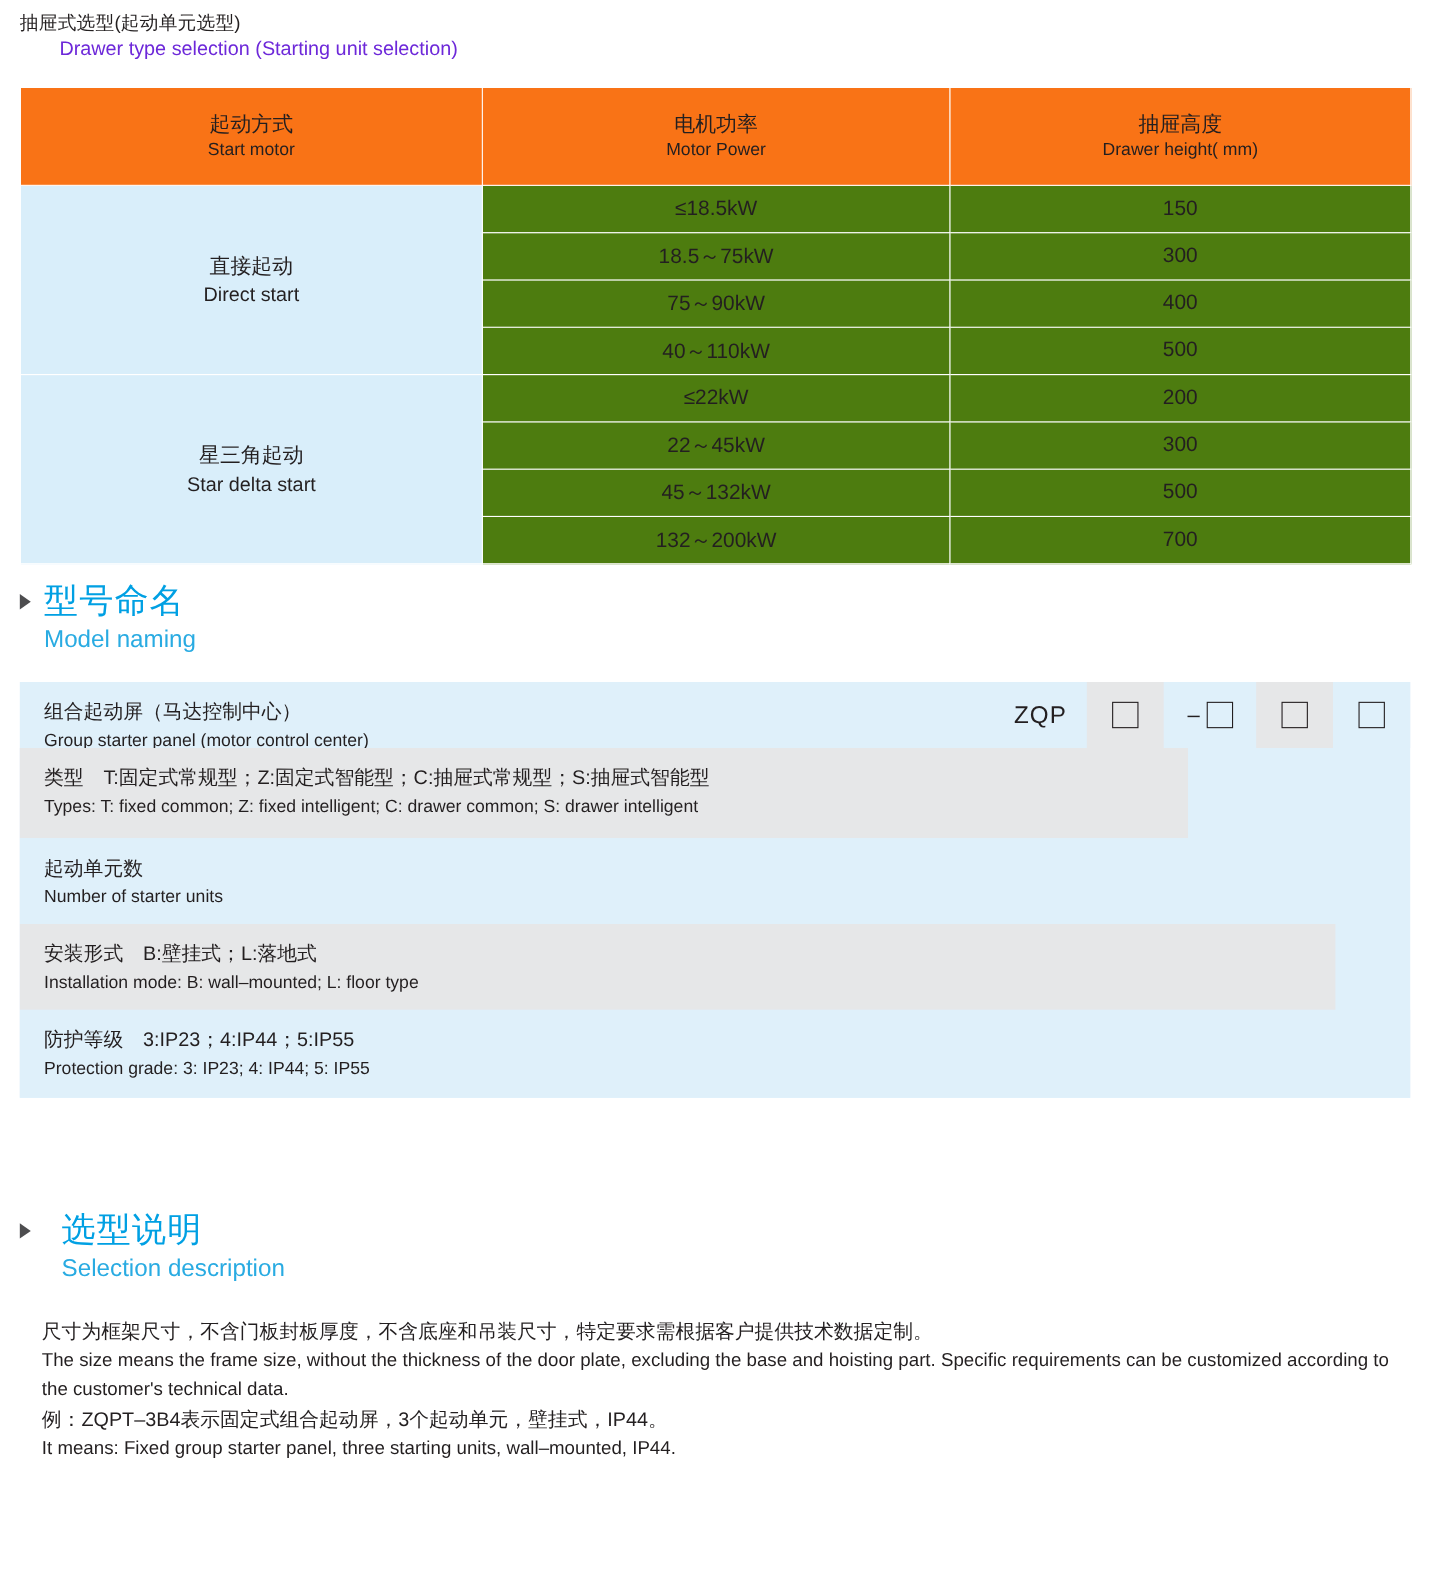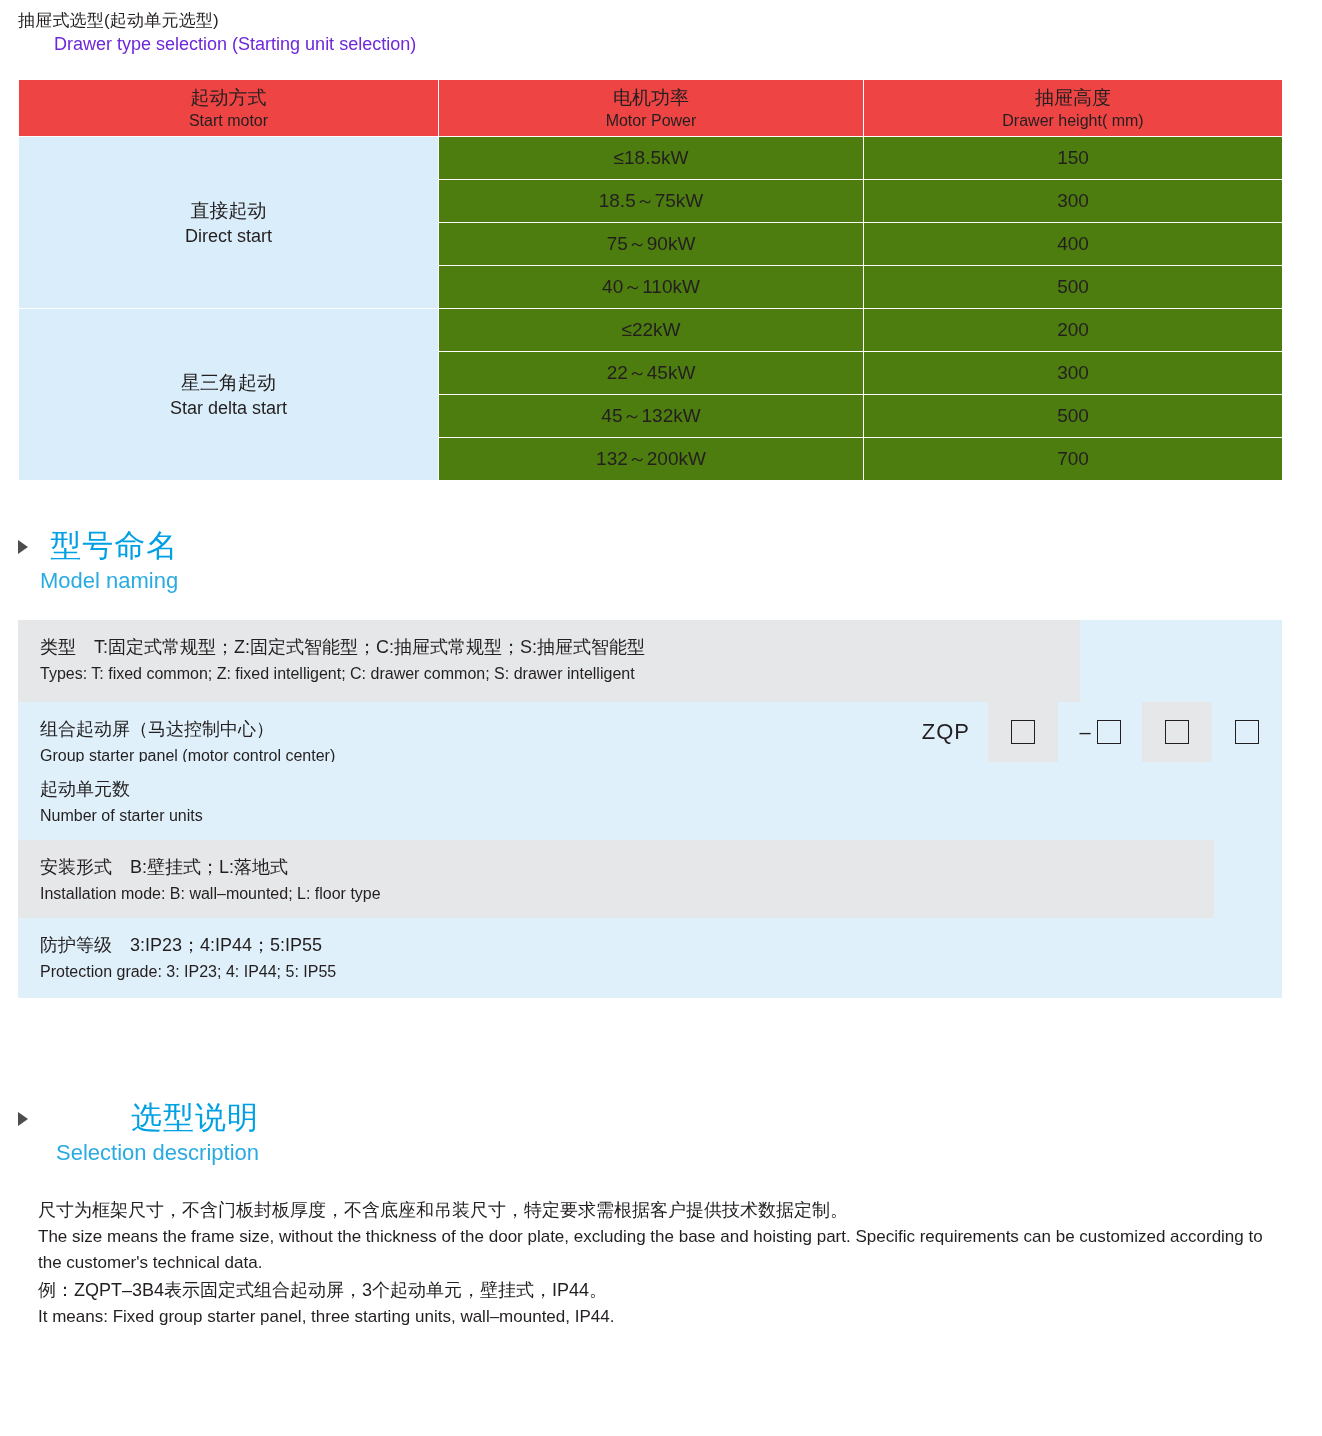--- a/index.html
+++ b/index.html
@@ -55,23 +55,23 @@
     width: 100%;
     table-layout: fixed;
   }
   table.spec td, table.spec th {
     border: 1px solid #ffffff;
     text-align: center;
     vertical-align: middle;
     font-weight: normal;
   }
   table.spec thead th {
-    background: #ef4444;
+    background: #f97316;
     height: 56px;
-    padding: 0 0;
+    padding: 16px 0;
   }
   .th-cn {
     display: block;
     font-size: 19px;
     color: #231f20;
     line-height: 25px;
   }
   .th-en {
     display: block;
     font-size: 16px;
@@ -117,21 +117,20 @@
     border-top: 7px solid transparent;
     border-bottom: 7px solid transparent;
     border-left: 10px solid #4d4d4f;
   }
   .section-head .title-cn {
     margin-left: 22px;
     font-size: 31px;
     color: #00a0e3;
     line-height: 40px;
     letter-spacing: 1px;
-    text-align: right;
   }
   .section-head .title-en {
     margin-left: 22px;
     font-size: 22px;
     color: #29abe2;
     line-height: 30px;
   }
 
   #model-head { top: 526px; }
   #sel-head   { top: 1098px; }
@@ -307,27 +306,20 @@
     </table>
   </div>
 
   <div class="section-head" id="model-head">
     <span class="arrow"></span>
     <div class="title-cn">型号命名</div>
     <div class="title-en">Model naming</div>
   </div>
 
   <div class="naming">
-
-    <div class="row row2 grey" style="width:1062px;">
-      <div class="row-text">
-        <div class="r-cn">类型　T:固定式常规型；Z:固定式智能型；C:抽屉式常规型；S:抽屉式智能型</div>
-        <div class="r-en">Types: T: fixed common; Z: fixed intelligent; C: drawer common; S: drawer intelligent</div>
-      </div>
-    </div>
 
     <div class="row row1">
       <div class="row-text">
         <div class="r-cn">组合起动屏（马达控制中心）</div>
         <div class="r-en">Group starter panel (motor control center)</div>
       </div>
       <div class="code-area">
         <span class="zqp">ZQP</span>
         <span class="slot" style="background:#e6e7e8;height:60px;">
           <span class="chk"></span>
@@ -338,20 +330,27 @@
         </span>
         <span class="slot" style="background:#e6e7e8;height:60px;">
           <span class="chk"></span>
         </span>
         <span class="slot" style="background:#dff0fa;height:60px;">
           <span class="chk"></span>
         </span>
       </div>
     </div>
 
+    <div class="row row2 grey" style="width:1062px;">
+      <div class="row-text">
+        <div class="r-cn">类型　T:固定式常规型；Z:固定式智能型；C:抽屉式常规型；S:抽屉式智能型</div>
+        <div class="r-en">Types: T: fixed common; Z: fixed intelligent; C: drawer common; S: drawer intelligent</div>
+      </div>
+    </div>
+
     <div class="row row3" style="background:#dff0fa;width:1144px;">
       <div class="row-text">
         <div class="r-cn">起动单元数</div>
         <div class="r-en">Number of starter units</div>
       </div>
     </div>
 
     <div class="row row4 grey" style="width:1196px;">
       <div class="row-text">
         <div class="r-cn">安装形式　B:壁挂式；L:落地式</div>

